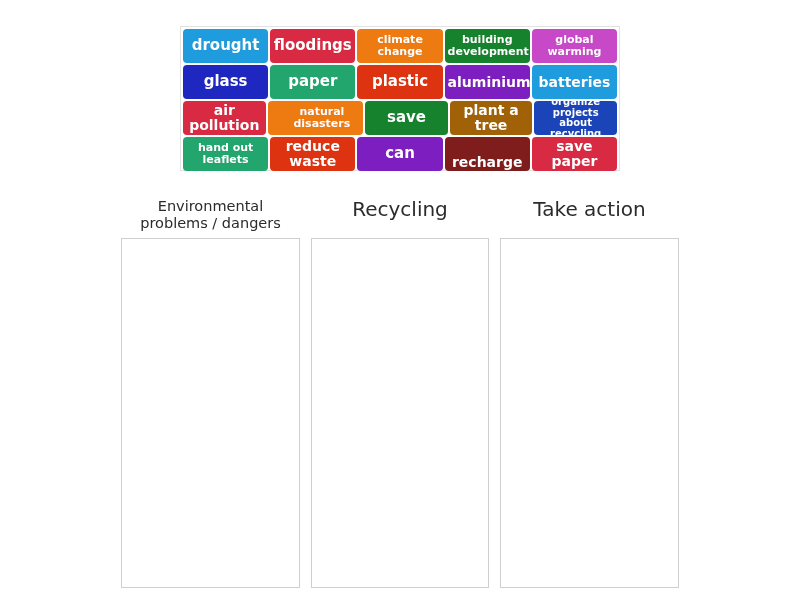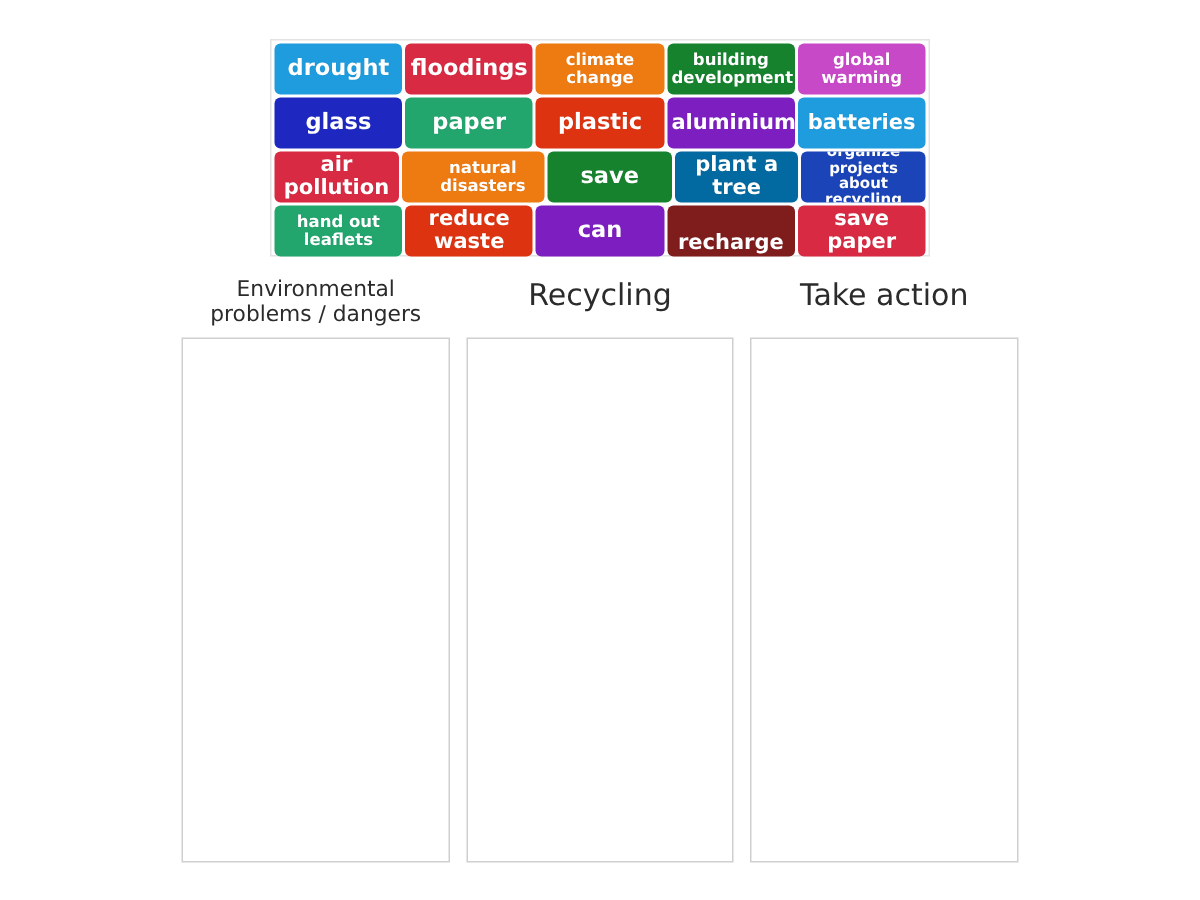--- a/index.html
+++ b/index.html
@@ -69,21 +69,21 @@
   
   #columns {
     position: absolute;
     left: 121px;
     top: 182px;
     width: 558px;
     height: 390px;
   }
   .column {
     position: absolute;
-    top: 3px;
+    top: 16px;
     height: 100%;
   }
   .col-1 { left: 0px;   width: 179px; }
   .col-2 { left: 190px; width: 178px; }
   .col-3 { left: 379px; width: 179px; }
 
   .col-header {
     text-align: center;
     font-family: "DejaVu Sans", sans-serif;
     font-size: 20px;
@@ -152,21 +152,21 @@
     <div class="tile-row">
       <div class="tile" style="background: rgb(216, 42, 66);">
         <span class="tile-text fs-md">air pollution</span>
       </div>
       <div class="tile" style="background: rgb(238, 123, 18); padding-left: 16px;">
         <span class="tile-text fs-sm">natural<br>disasters</span>
       </div>
       <div class="tile" style="background: rgb(23, 130, 46);">
         <span class="tile-text fs-lg">save</span>
       </div>
-      <div class="tile" style="background: #0369a1;">
+      <div class="tile" style="background: #a16207;">
         <span class="tile-text fs-md">plant a tree</span>
       </div>
       <div class="tile" style="background: rgb(26, 68, 184);">
         <span class="tile-text fs-xs">organize projects<br>about recycling</span>
       </div>
     </div>
     <div class="tile-row">
       <div class="tile" style="background: rgb(35, 165, 110);">
         <span class="tile-text fs-sm">hand out<br>leaflets</span>
       </div>

